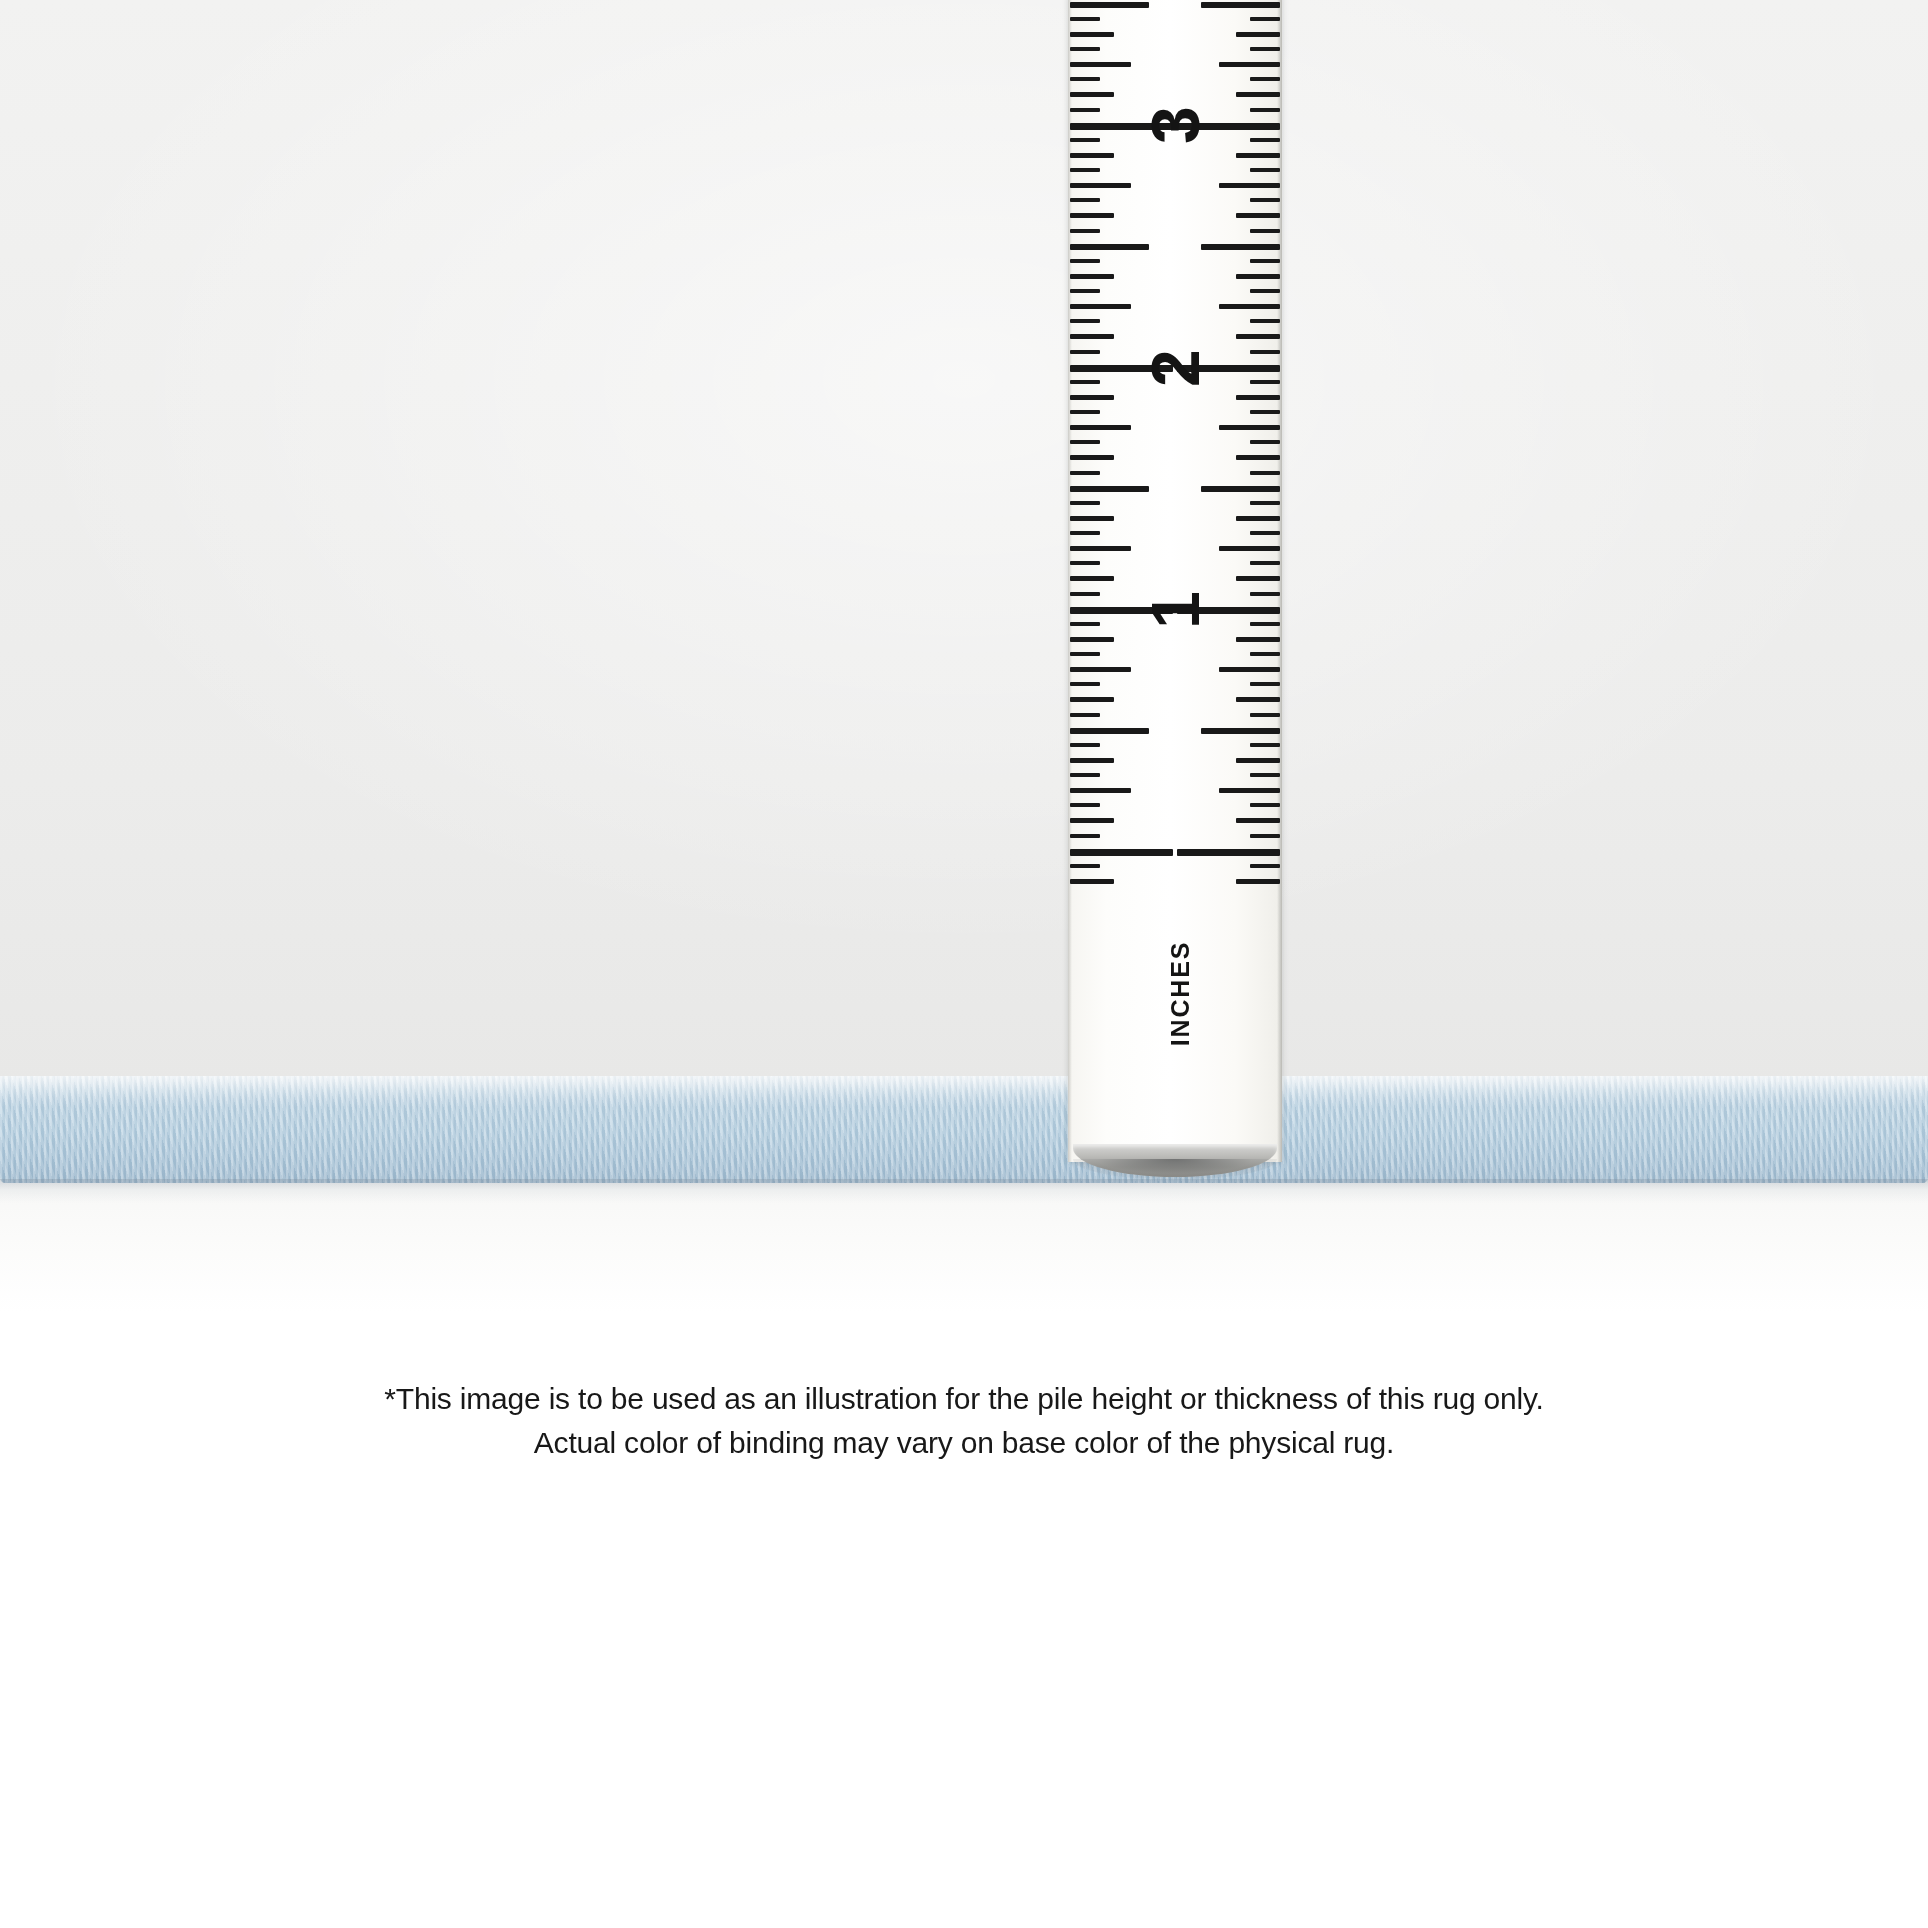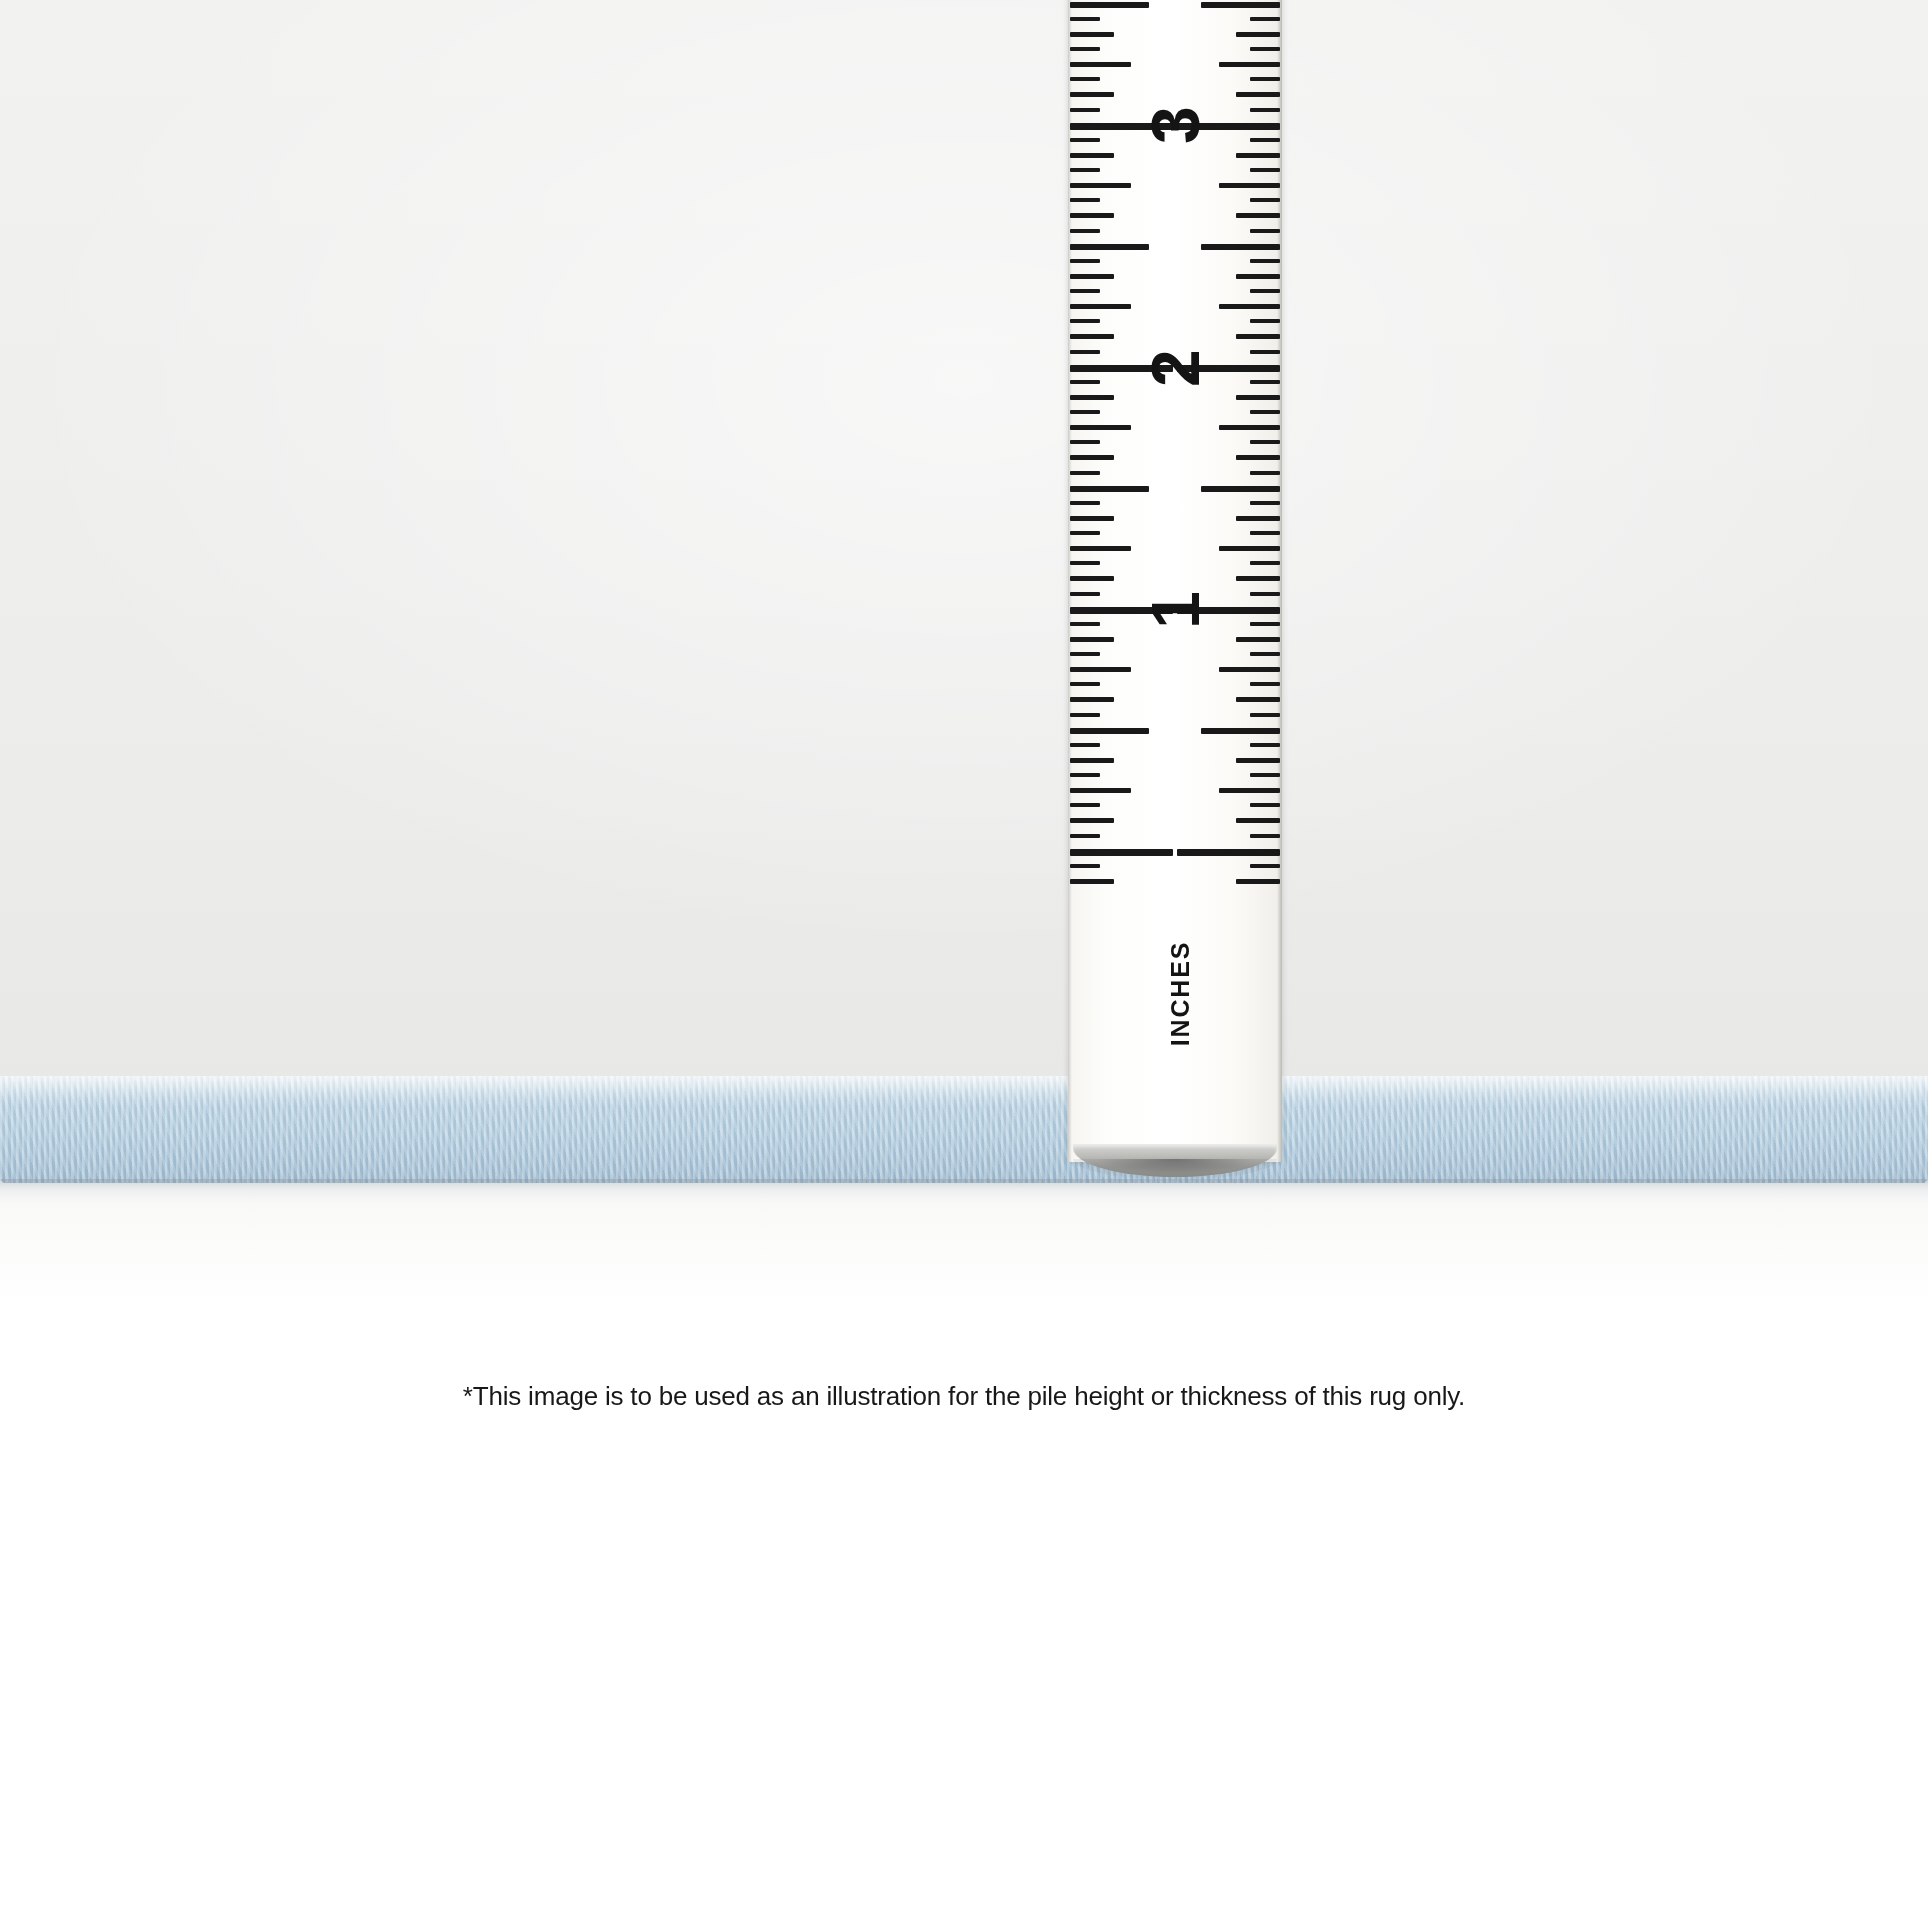--- a/index.html
+++ b/index.html
@@ -200,21 +200,21 @@
   }
 
   
   .caption {
     position: absolute;
     left: 0;
     top: 1377px;
     width: 1928px;
     text-align: center;
     font-family: "Liberation Sans", sans-serif;
-    font-size: 26px;
+    font-size: 30px;
     line-height: 1.48;
     color: #181818;
     letter-spacing: -0.2px;
   }
   .caption .line { display: block; }
 </style>
 </head>
 <body>
 
 <div id="stage">
@@ -360,16 +360,17 @@
         </div>
     </div>
 
     <div class="tape-tip"></div>
     <div class="tape-tip-dark"></div>
 
   </div>
 
   <div class="caption">
     <span class="line">*This image is to be used as an illustration for the pile height or thickness of this rug only.</span>
+    <span class="line">Actual color of binding may vary on base color of the physical rug.</span>
   </div>
 
 </div>
 
 
 </body></html>

